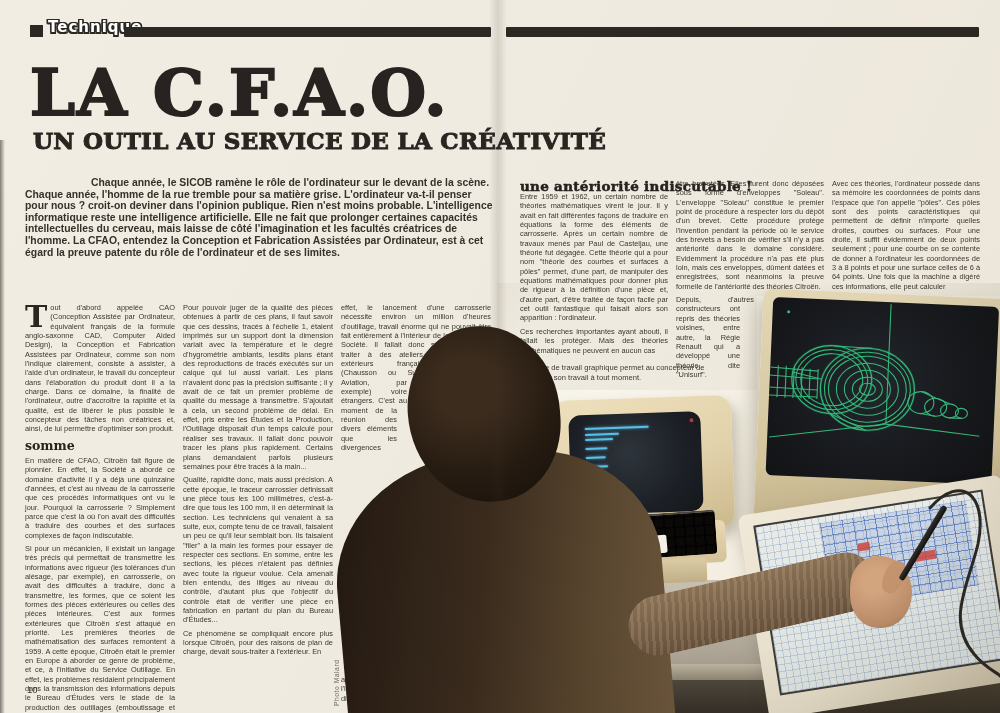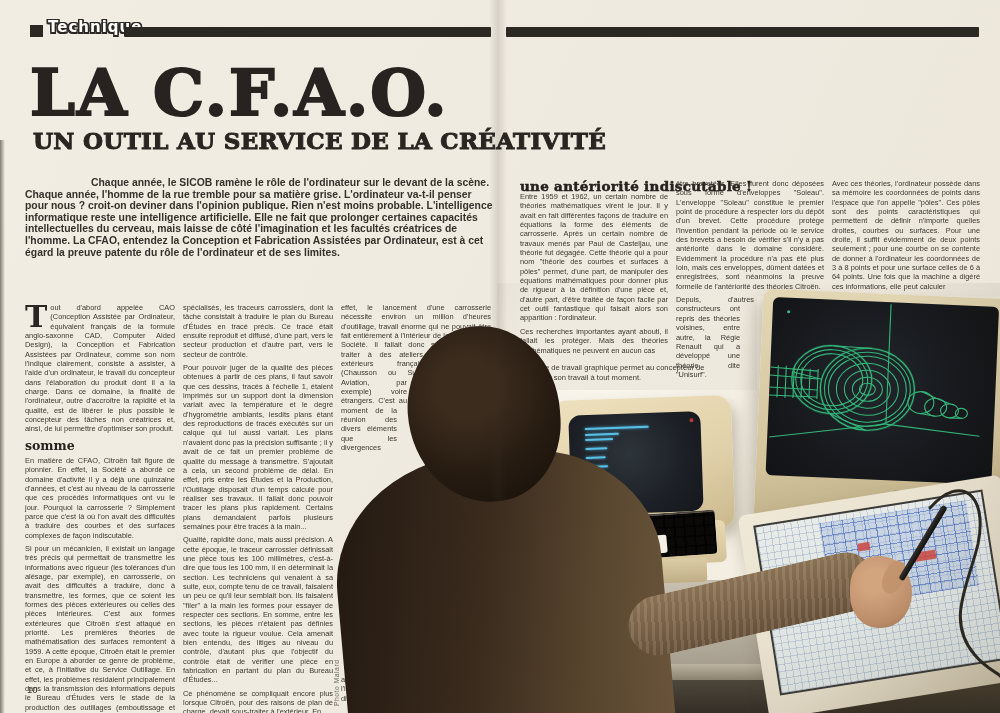--- a/index.html
+++ b/index.html
@@ -133,21 +133,20 @@
 
 <div class="abs col c1">
   <span class="dropcap">T</span>
   <p>out d'abord appelée CAO (Conception Assistée par Ordinateur, équivalent français de la formule anglo-saxonne CAD, Computer Aided Design), la Conception et Fabrication Assistées par Ordinateur, comme son nom l'indique clairement, consiste à assister, à l'aide d'un ordinateur, le travail du concepteur dans l'élaboration du produit dont il a la charge. Dans ce domaine, la finalité de l'ordinateur, outre d'accroître la rapidité et la qualité, est de libérer le plus possible le concepteur des tâches non créatrices et, ainsi, de lui permettre d'optimiser son produit.</p>
   <div class="subhead">somme</div>
   <p>En matière de CFAO, Citroën fait figure de pionnier. En effet, la Société a abordé ce domaine d'activité il y a déjà une quinzaine d'années, et c'est au niveau de la carrosserie que ces procédés informatiques ont vu le jour. Pourquoi la carrosserie ? Simplement parce que c'est là où l'on avait des difficultés à traduire des courbes et des surfaces complexes de façon indiscutable.</p>
   <p>Si pour un mécanicien, il existait un langage très précis qui permettait de transmettre les informations avec rigueur (les tolérances d'un alésage, par exemple), en carrosserie, on avait des difficultés à traduire, donc à transmettre, les formes, que ce soient les formes des pièces extérieures ou celles des pièces intérieures. C'est aux formes extérieures que Citroën s'est attaqué en priorité. Les premières théories de mathématisation des surfaces remontent à 1959. A cette époque, Citroën était le premier en Europe à aborder ce genre de problème, et ce, à l'initiative du Service Outillage. En effet, les problèmes résidaient principalement dans la transmission des informations depuis le Bureau d'Études vers le stade de la production des outillages (emboutissage et assemblage). Il y avait alors des techniciens</p>
 </div>
 
 <div class="abs col c2">
-  <p>spécialisés, les traceurs carrossiers, dont la tâche consistait à traduire le plan du Bureau d'Études en tracé précis. Ce tracé était ensuite reproduit et diffusé, d'une part, vers le secteur production et d'autre part, vers le secteur de contrôle.</p>
   <p>Pour pouvoir juger de la qualité des pièces obtenues à partir de ces plans, il faut savoir que ces dessins, tracés à l'échelle 1, étaient imprimés sur un support dont la dimension variait avec la température et le degré d'hygrométrie ambiants, lesdits plans étant des reproductions de tracés exécutés sur un calque qui lui aussi variait. Les plans n'avaient donc pas la précision suffisante ; il y avait de ce fait un premier problème de qualité du message à transmettre. S'ajoutait à cela, un second problème de délai. En effet, pris entre les Études et la Production, l'Outillage disposait d'un temps calculé pour réaliser ses travaux. Il fallait donc pouvoir tracer les plans plus rapidement. Certains plans demandaient parfois plusieurs semaines pour être tracés à la main...</p>
   <p>Qualité, rapidité donc, mais aussi précision. A cette époque, le traceur carrossier définissait une pièce tous les 100 millimètres, c'est-à-dire que tous les 100 mm, il en déterminait la section. Les techniciens qui venaient à sa suite, eux, compte tenu de ce travail, faisaient un peu ce qu'il leur semblait bon. Ils faisaient "filer" à la main les formes pour essayer de respecter ces sections. En somme, entre les sections, les pièces n'étaient pas définies avec toute la rigueur voulue. Cela amenait bien entendu, des litiges au niveau du contrôle, d'autant plus que l'objectif du contrôle était de vérifier une pièce en fabrication en partant du plan du Bureau d'Études...</p>
   <p>Ce phénomène se compliquait encore plus lorsque Citroën, pour des raisons de plan de charge, devait sous-traiter à l'extérieur. En</p>
 </div>
 
 <div class="abs col c3">
   <span class="sb" style="width:0;height:32px"></span>
   <span class="sb" style="width:42px;height:24px"></span>
   <span class="sb" style="width:68px;height:26px"></span>
   <span class="sb" style="width:84px;height:30px"></span>

